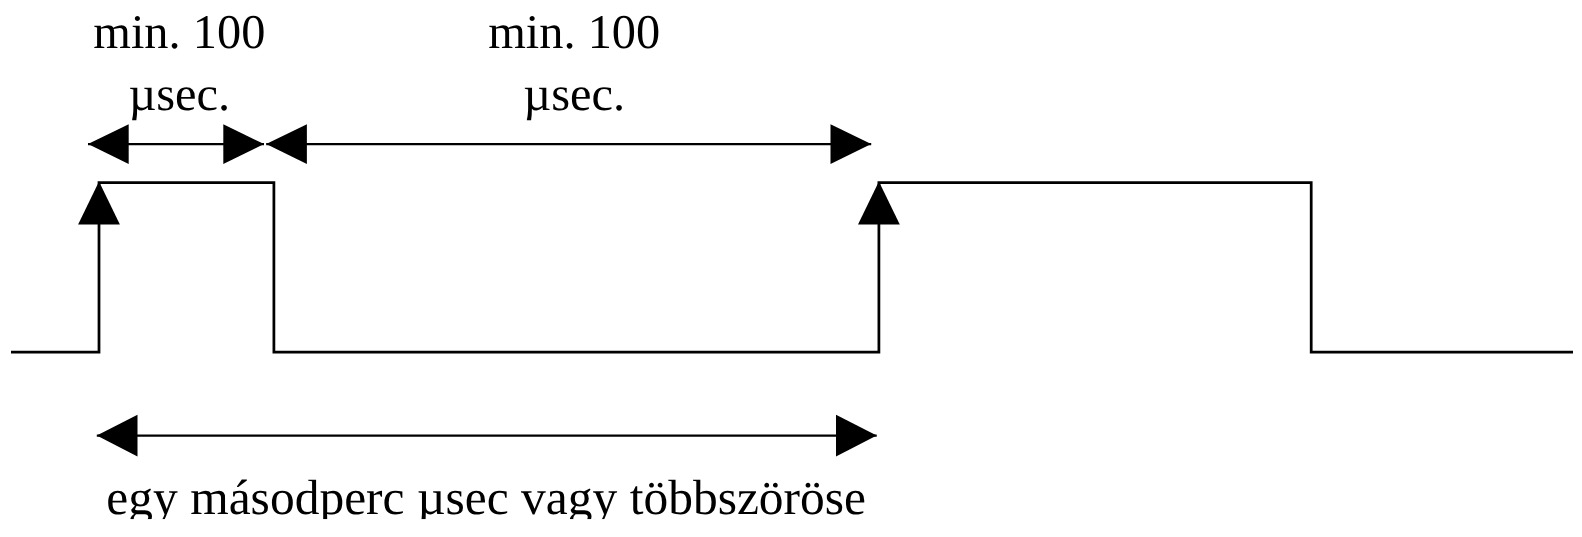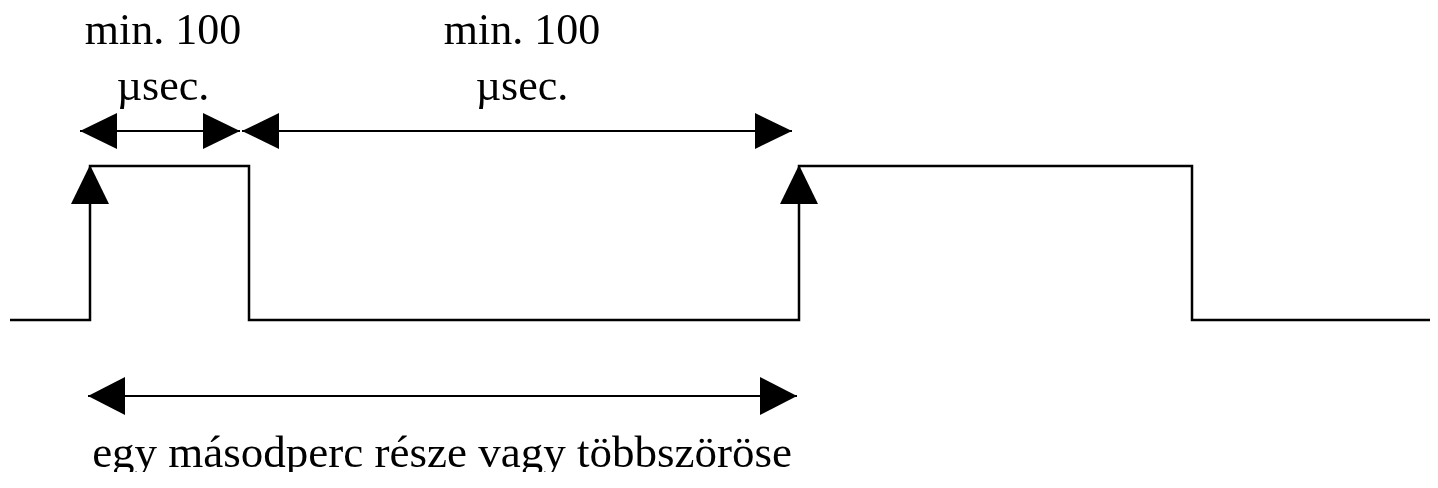--- a/index.html
+++ b/index.html
@@ -71,15 +71,15 @@
   <div class="dim-label small-1">
     <div>min. 100</div>
     <div>µsec.</div>
   </div>
 
   <div class="dim-label small-2">
     <div>min. 100</div>
     <div>µsec.</div>
   </div>
 
-  <div class="dim-label period">egy másodperc része vagy többszöröse</div>
+  <div class="dim-label period">egy másodperc µsec vagy többszöröse</div>
 
 </div>
 
 </body></html>

